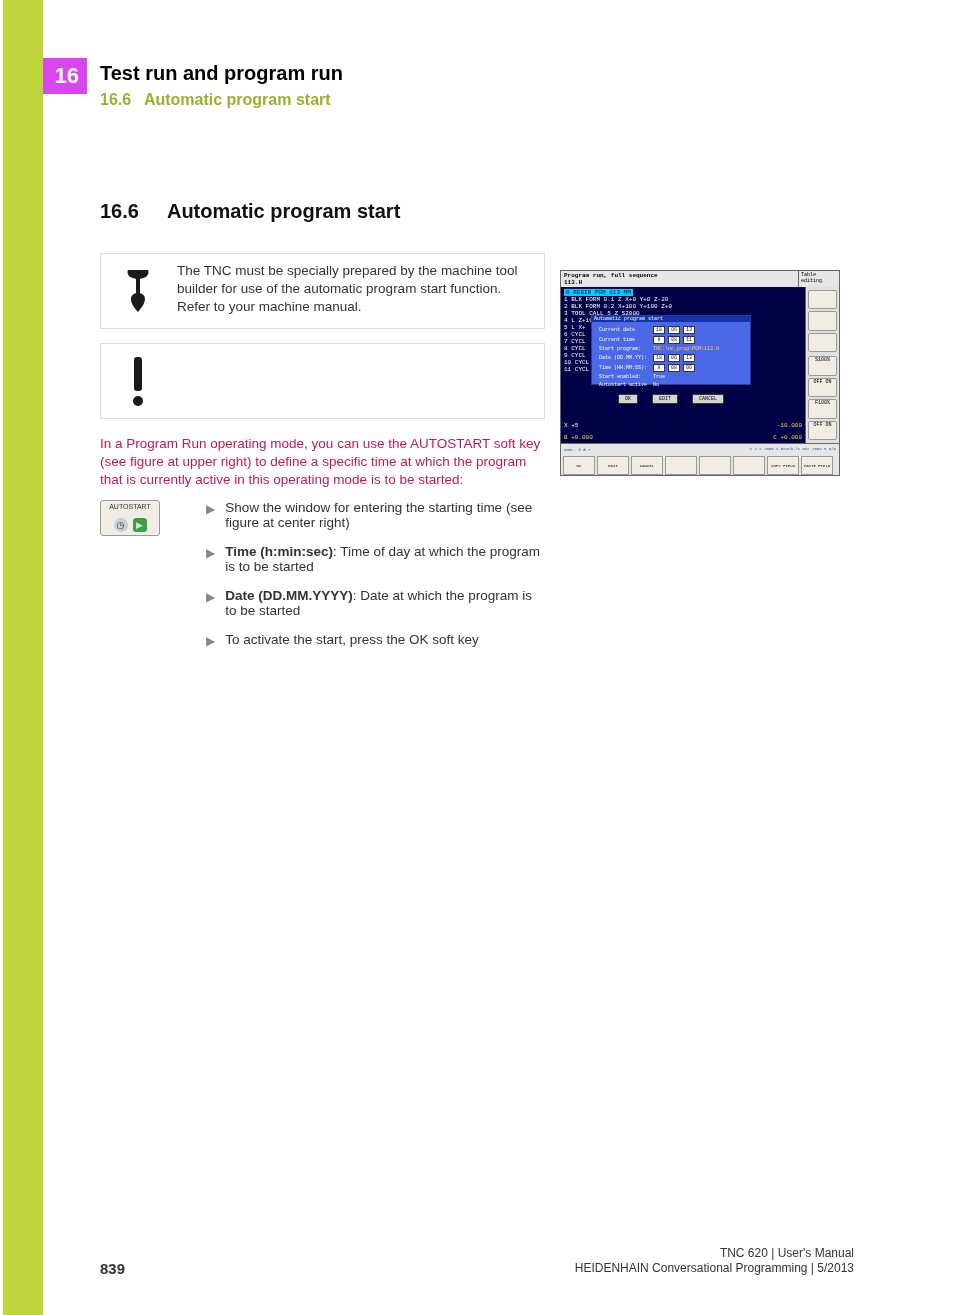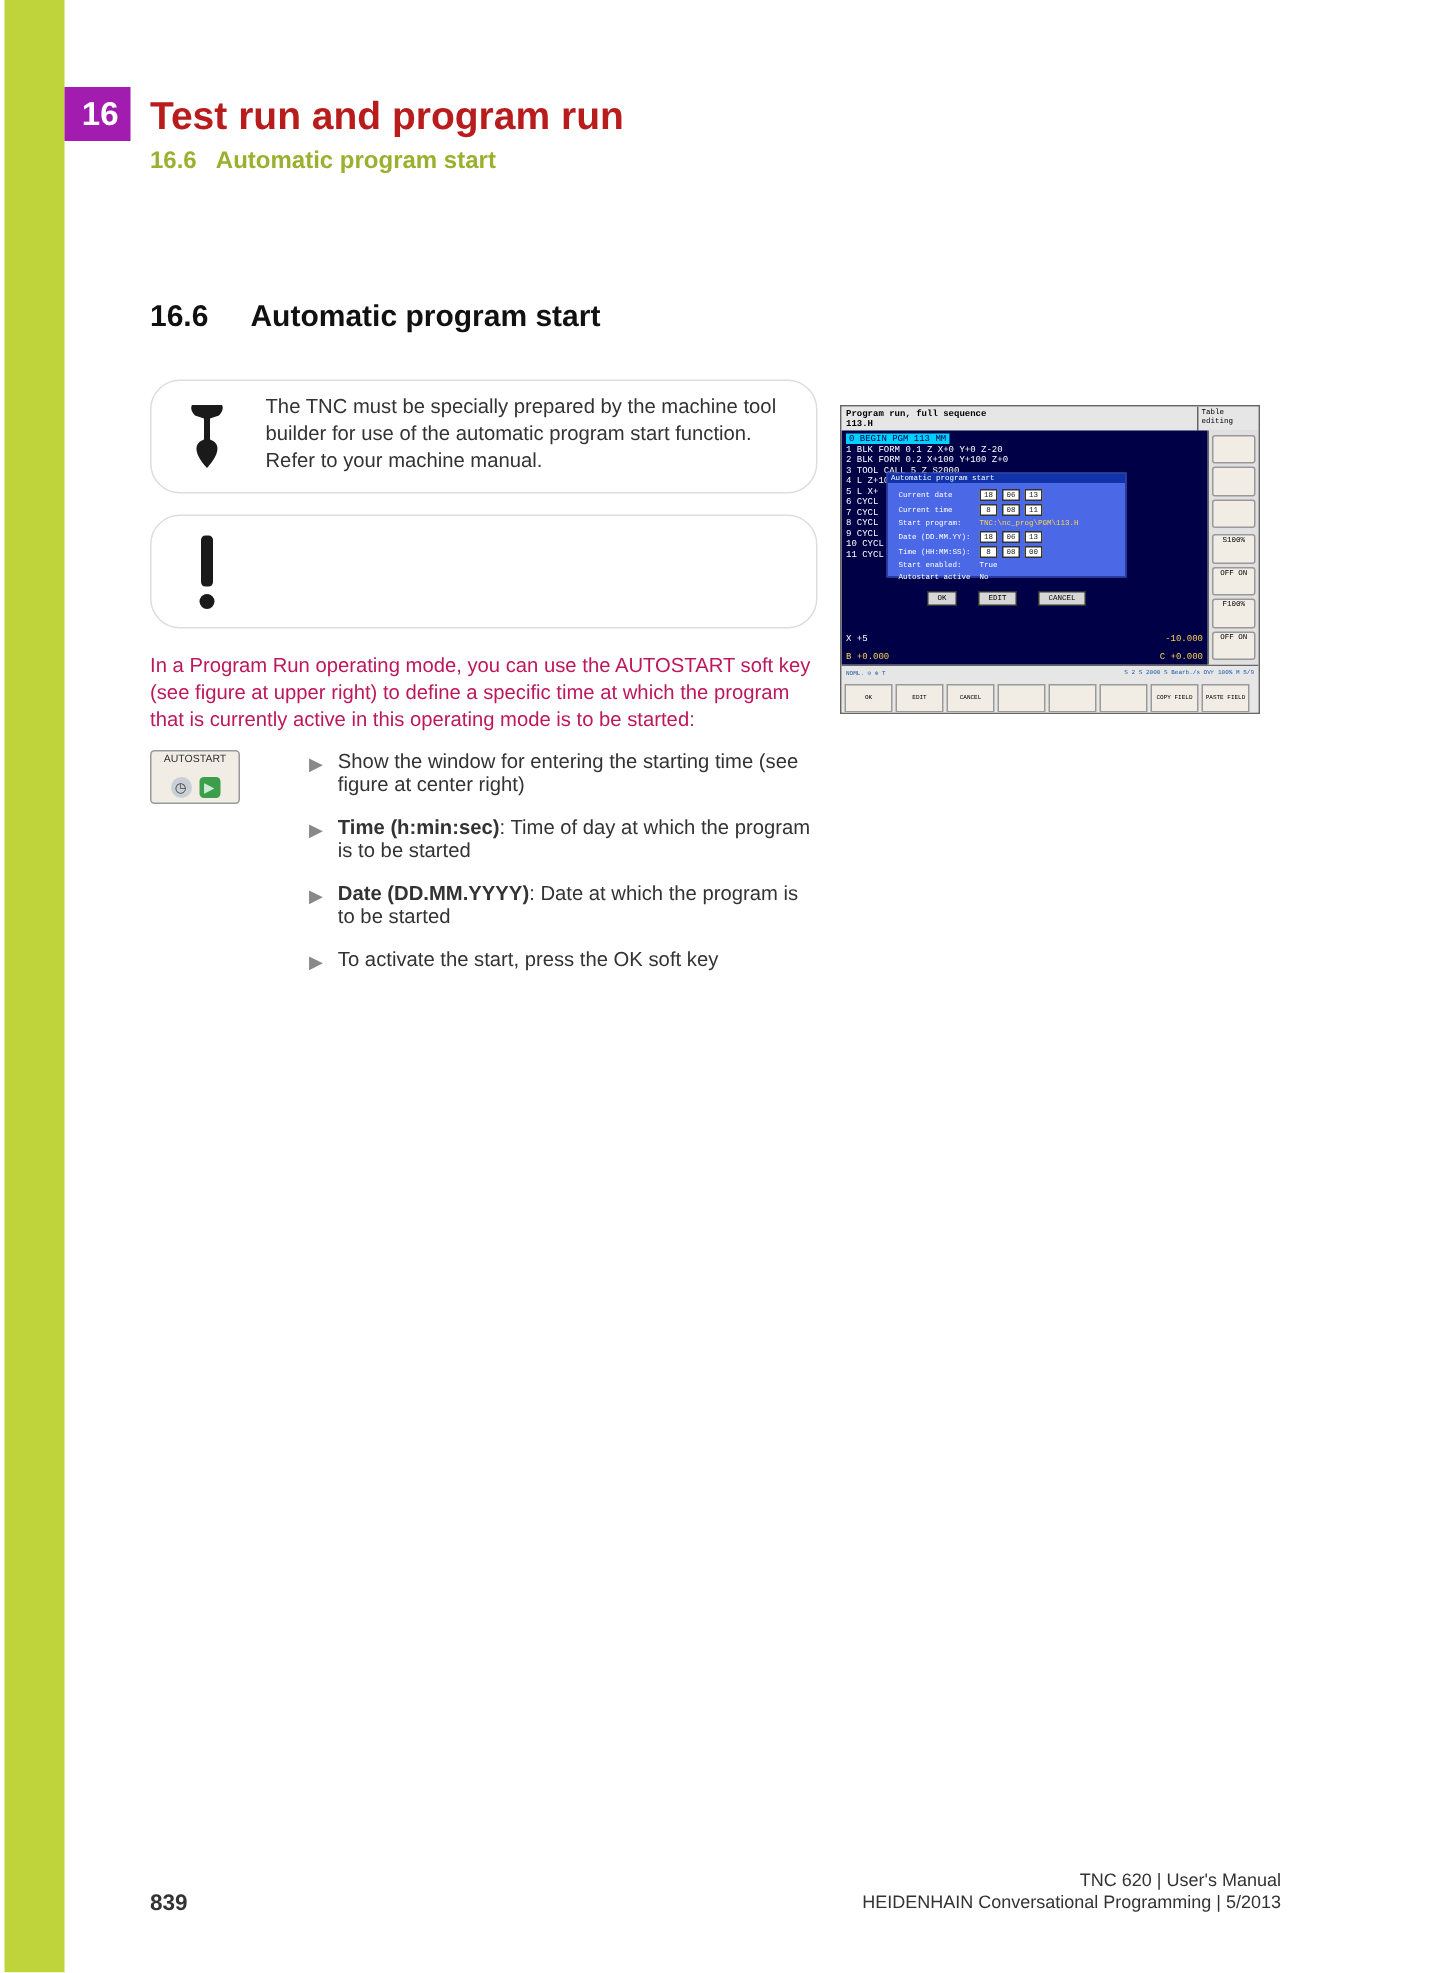--- a/index.html
+++ b/index.html
@@ -18,35 +18,35 @@
   .side-stripe {
     position: absolute;
     top: 0; left: 3px;
     width: 40px; height: 1315px;
     background: #bed43a;
   }
   .chapter-badge {
     position: absolute;
     top: 58px; left: 43px;
     width: 44px; height: 36px;
-    background: #a21caf;
+    background: #d946ef;
     color: #fff;
     font-weight: 700;
     font-size: 22px;
     display: flex;
     align-items: center;
     justify-content: flex-end;
     padding-right: 8px;
   }
   .header-block {
     position: absolute;
     top: 62px; left: 100px;
   }
   .header-title {
-    font-size: 26px; font-weight: 700; color: #b91c1c;
+    font-size: 20px; font-weight: 700; color: #000000;
     margin: 0 0 6px 0;
   }
   .header-sub {
     font-size: 16px; font-weight: 600; color: #9cb02f;
     margin: 0;
   }
   .content-col {
     position: absolute;
     top: 200px; left: 100px;
     width: 445px;
@@ -55,21 +55,21 @@
     font-size: 20px; font-weight: 700; color: #111;
     display: flex; gap: 28px;
     margin-bottom: 30px;
   }
   .subsection {
     font-size: 15px; font-weight: 700; color: #111;
     margin: 0 0 12px 0;
   }
   .callout {
     border: 1px solid #ddd;
-    border-radius: 20px;
+    border-radius: 0;
     padding: 8px;
     display: flex;
     margin-bottom: 14px;
     font-size: 13.5px;
     line-height: 1.35;
     color: #333;
   }
   .callout .icon-box {
     width: 58px; height: 58px;
     flex: 0 0 58px;

